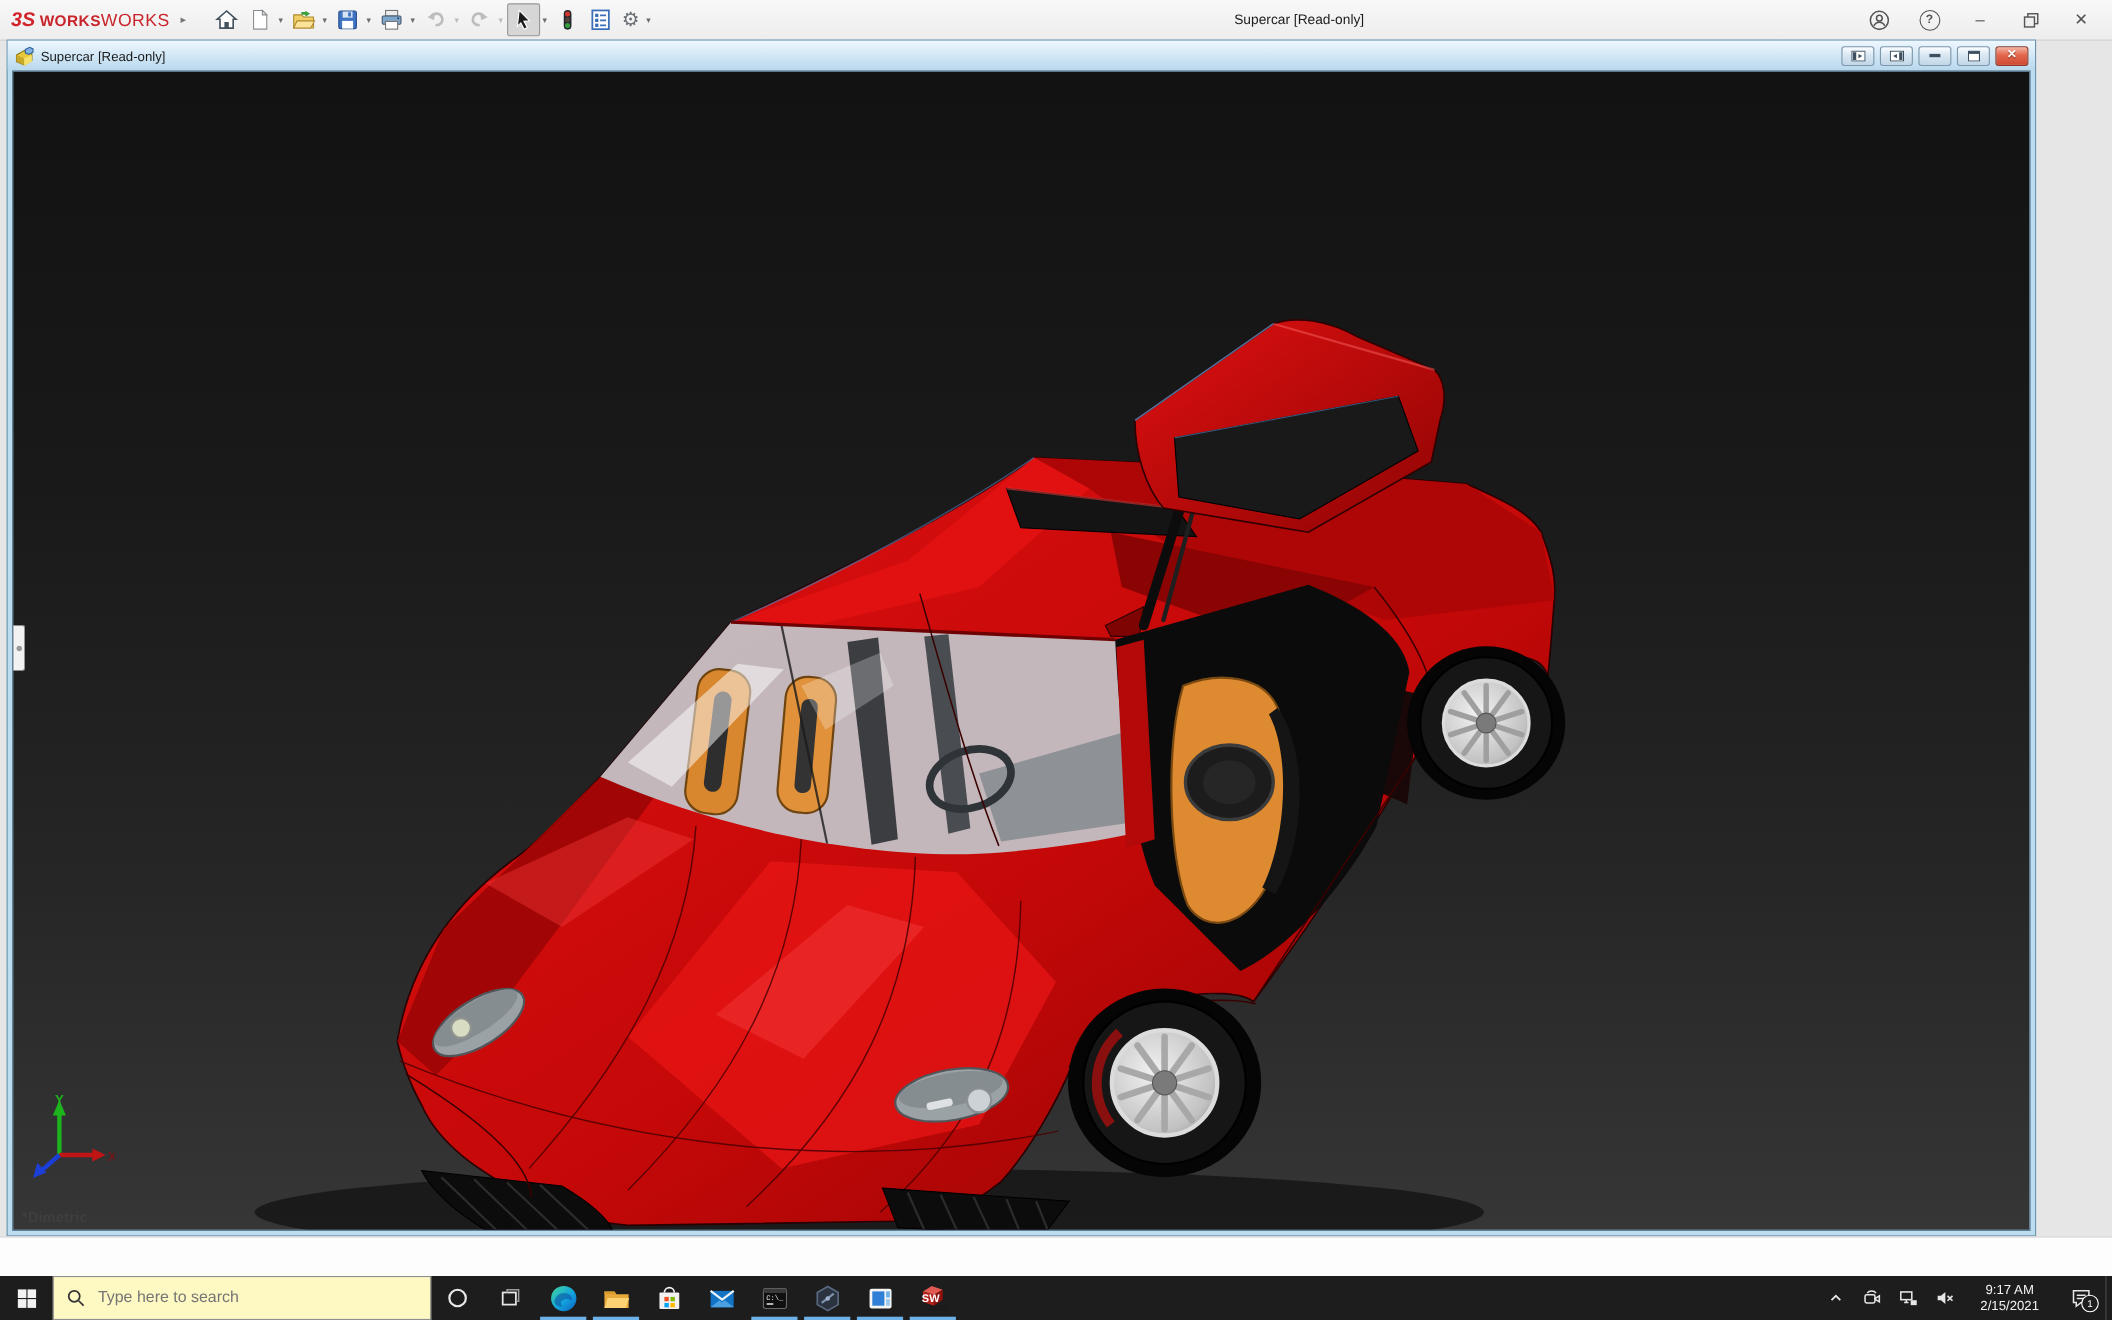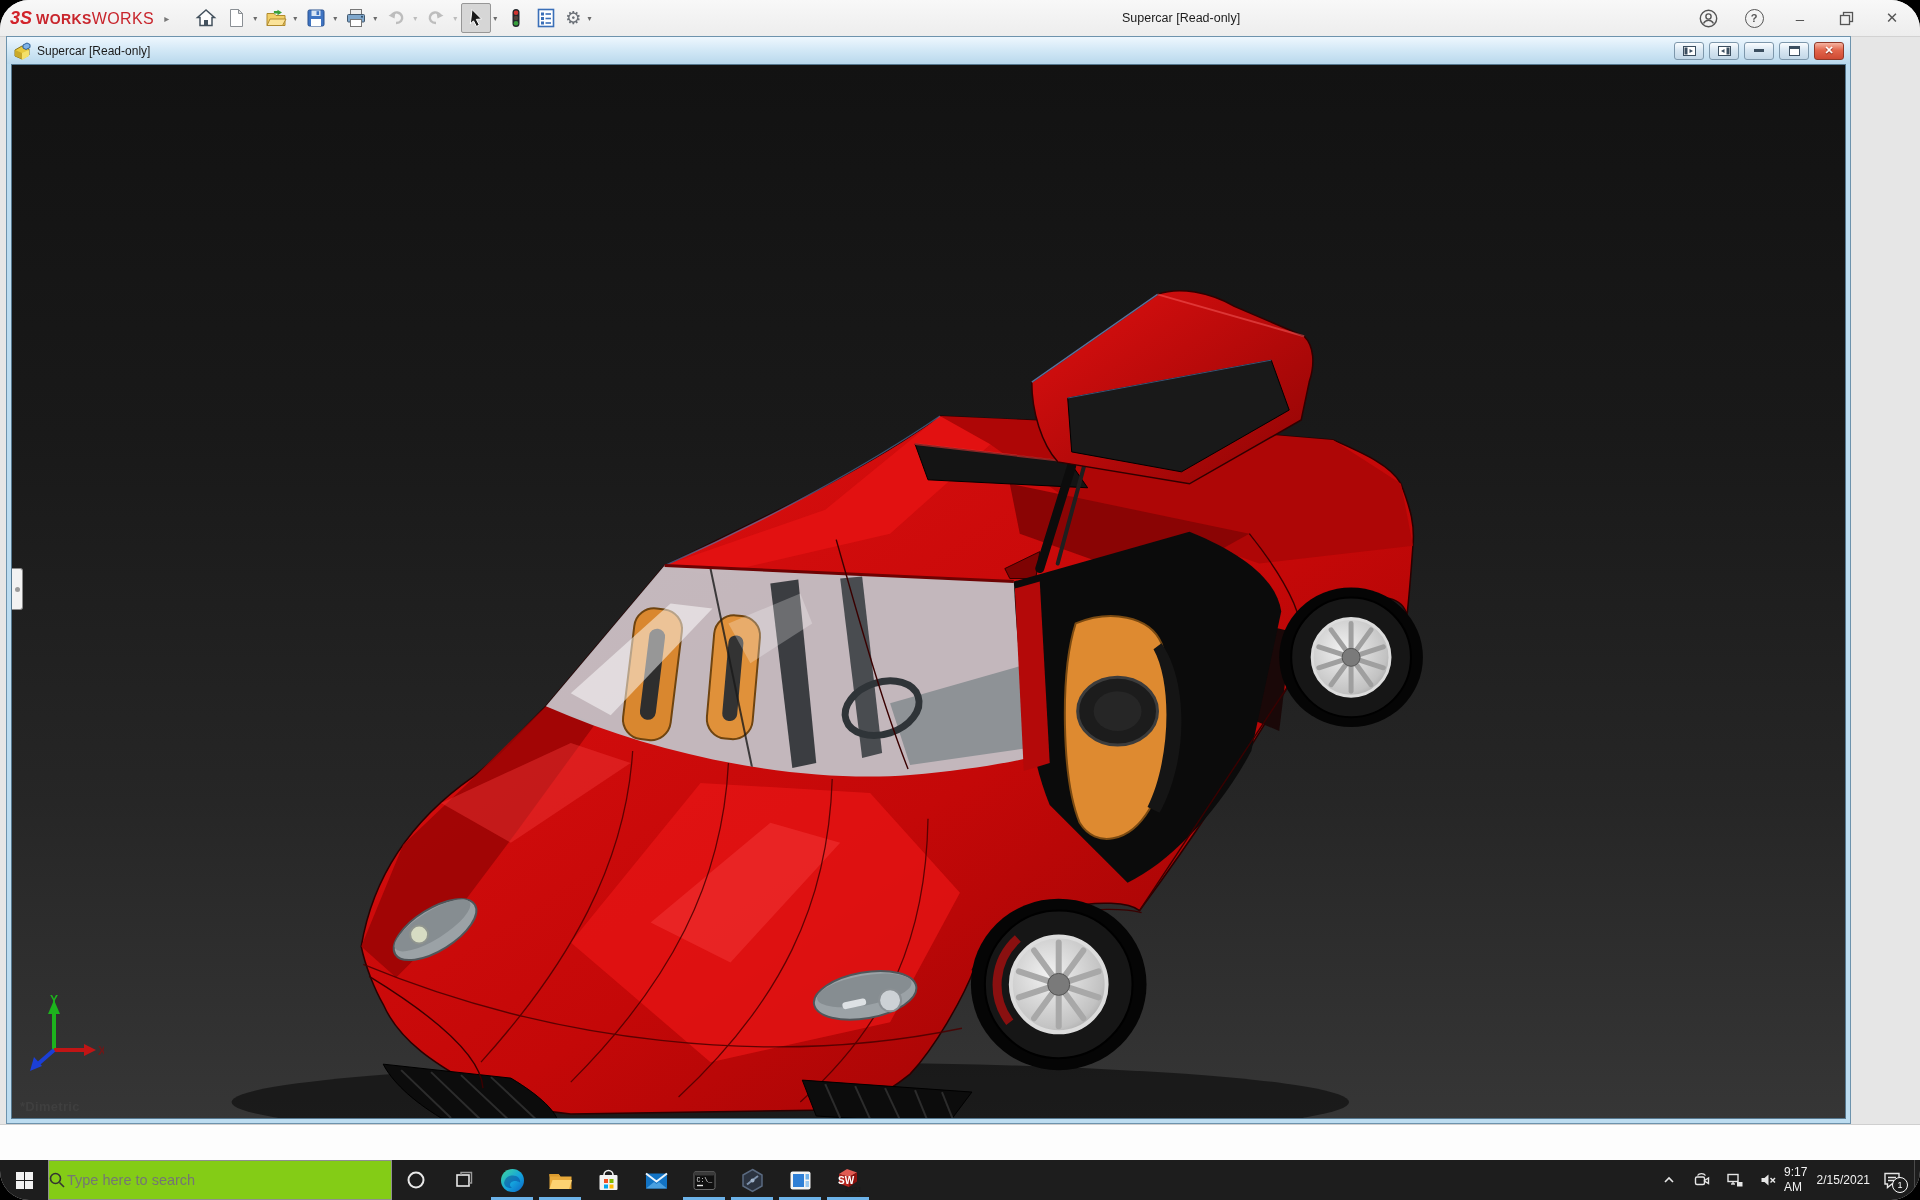--- a/index.html
+++ b/index.html
@@ -1,17 +1,17 @@
 <!DOCTYPE html>
 <html><head>
 <meta charset="utf-8">
 <style>
   html,body{margin:0;padding:0;background:#000;}
   .app{position:relative;width:1920px;height:1200px;background:#e6e6e6;overflow:hidden;
-       font-family:"Liberation Sans",sans-serif;border-radius:29px;-webkit-font-smoothing:antialiased;}
+       font-family:"Liberation Sans",sans-serif;-webkit-font-smoothing:antialiased;}
 
   
   .main-bar{position:absolute;top:0;left:0;right:0;height:36px;
     background:linear-gradient(#f8f8f8,#ededed);border-bottom:1px solid #d2d2d2;
     display:flex;align-items:center;}
   .brand{display:flex;align-items:baseline;margin-left:10px;white-space:nowrap;}
   .brand .mark{color:#d2232a;font-weight:bold;font-style:italic;font-size:18px;margin-right:4px;}
   .brand .solid{color:#c8252c;font-weight:bold;font-size:14px;letter-spacing:.4px;}
   .brand .works{color:#c8252c;font-size:16px;letter-spacing:.4px;}
   .flyout{color:#777;font-size:10px;margin-left:10px;cursor:pointer;}
@@ -54,27 +54,27 @@
   .panel-tab .dot{width:5px;height:5px;border-radius:50%;background:#9a9a9a;}
 
   
   .statusbar{position:absolute;top:1124px;left:0;right:0;height:36px;background:#fdfdfd;border-top:1px solid #cfcfcf;}
 
   
   .taskbar{position:absolute;top:1160px;left:0;width:1920px;height:40px;background:#1d1d1d;
     display:flex;align-items:stretch;}
   .tb-slot{width:48px;display:flex;align-items:center;justify-content:center;position:relative;flex:none;}
   .tb-slot.running::after{content:'';position:absolute;left:3px;right:3px;bottom:0;height:3px;background:#6cb2e8;}
-  .searchbox{width:344px;flex:none;background:#84cc16;border:1px solid #8f8f8f;box-sizing:border-box;
-    display:flex;align-items:center;}
+  .searchbox{width:344px;flex:none;background:#fef9c3;border:1px solid #8f8f8f;box-sizing:border-box;
+    display:flex;align-items:center;padding-left:12px;gap:10px;}
   .searchbox input{border:none;outline:none;background:transparent;font-size:14.5px;color:#444;
     font-family:"Liberation Sans",sans-serif;width:270px;}
   .tray{margin-left:auto;display:flex;align-items:center;flex:none;}
   .tray-slot{width:33px;height:40px;display:flex;align-items:center;justify-content:center;position:relative;}
-  .clock{width:86px;display:flex;align-items:center;justify-content:center;
+  .clock{width:86px;display:flex;flex-direction:column;align-items:center;justify-content:center;
     color:#f2f2f2;font-size:12px;line-height:15px;}
   .action{width:44px;position:relative;}
   .badge{position:absolute;right:6px;bottom:7px;width:14px;height:14px;border:1.5px solid #fff;border-radius:50%;
     background:#1d1d1d;color:#fff;font-size:9px;display:flex;align-items:center;justify-content:center;}
   .show-desktop{width:5px;border-left:1px solid #4a4a4a;height:40px;}
 </style>
 </head>
 <body>
 
 <div class="app">

